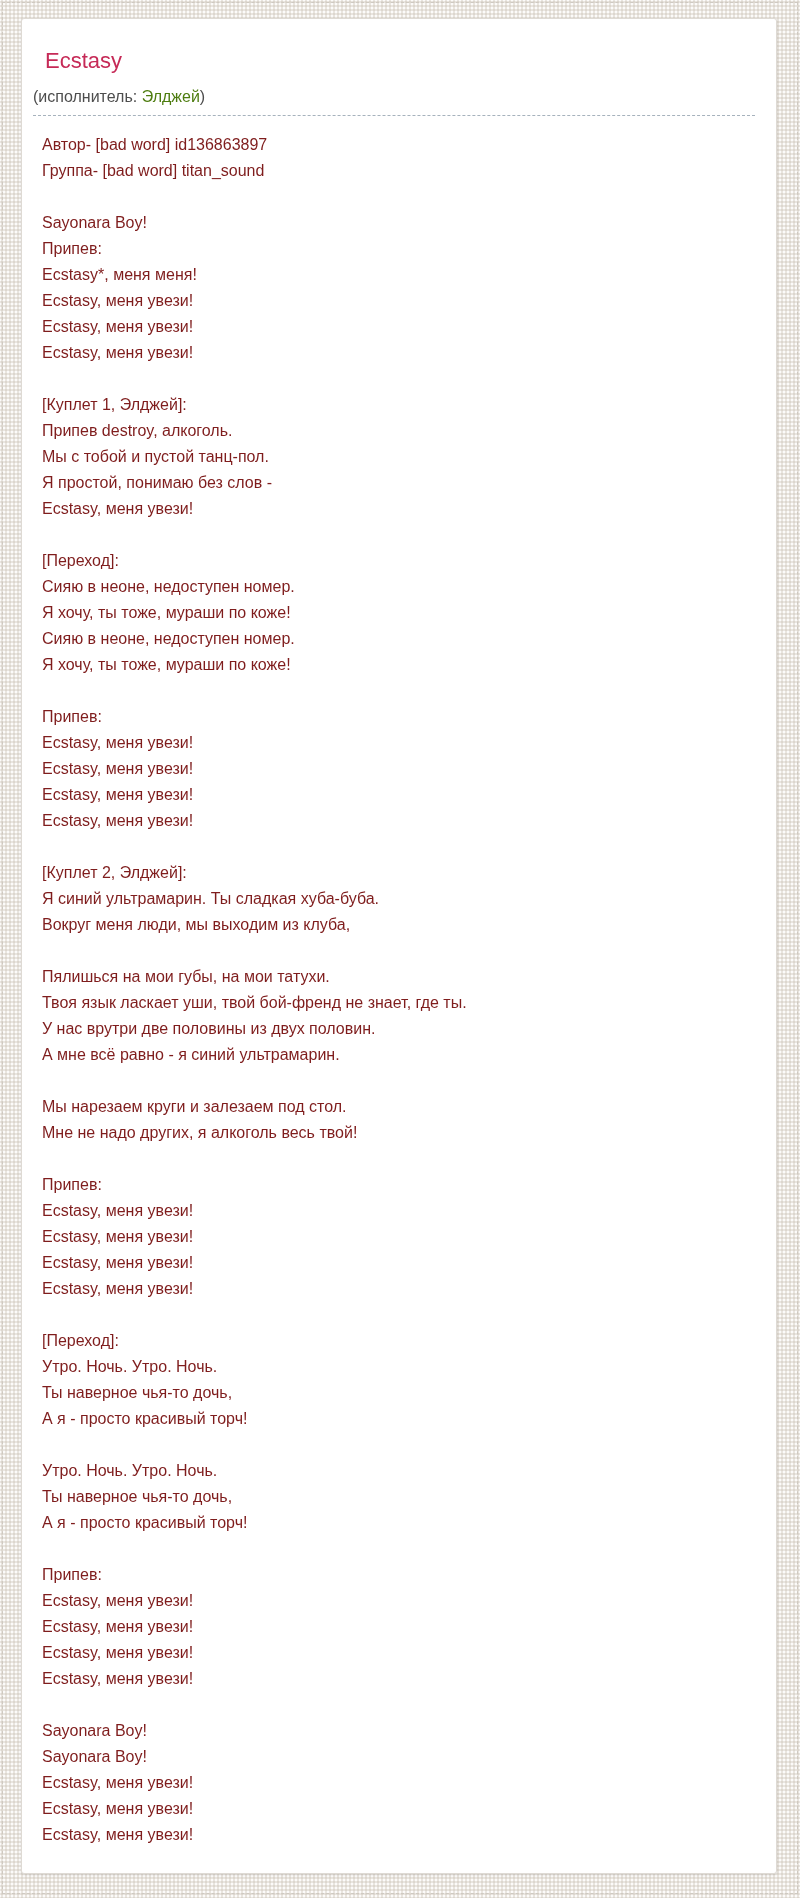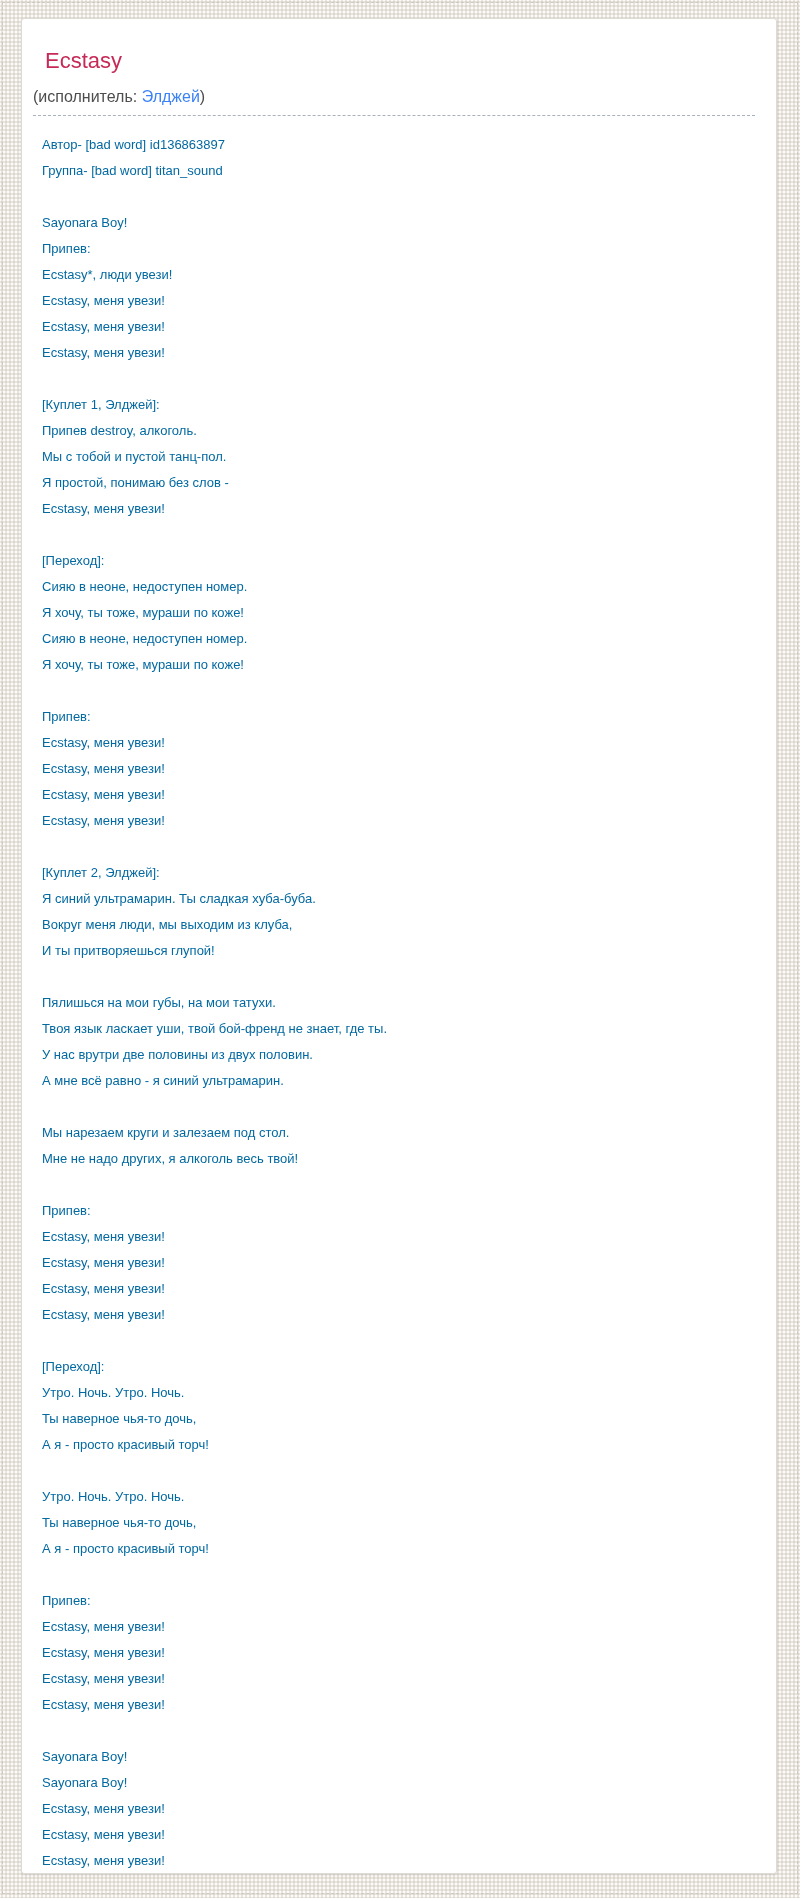--- a/index.html
+++ b/index.html
@@ -46,49 +46,49 @@
     font-weight: normal;
     color: #c62a57;
   }
   .artist-line {
     font-size: 16px;
     line-height: 20px;
     color: #4d4d4d;
     margin-top: 0;
   }
   .artist-link {
-    color: #3b82f6;
+    color: #4d7c0f;
     text-decoration: none;
     cursor: pointer;
   }
   .lyrics {
     margin: 16px 20px 0 20px;
-    font-size: 13px;
+    font-size: 16px;
     line-height: 26px;
-    color: #0369a1;
+    color: #7f1d1d;
   }
   .lyric-line { white-space: pre-wrap; }
 </style>
 </head>
 <body>
 
 <div class="page-frame"></div>
 
 <div class="card">
   <div class="header">
     <h1 class="song-title">Ecstasy</h1>
     <div class="artist-line"><span>(исполнитель:</span> <a class="artist-link">Элджей</a><span>)</span></div>
   </div>
   <div class="lyrics">
       <div class="lyric-line">Автор- [bad word] id136863897</div>
       <div class="lyric-line">Группа- [bad word] titan_sound</div>
       <div class="lyric-line">&nbsp;</div>
       <div class="lyric-line">Sayonara Boy!</div>
       <div class="lyric-line">Припев:</div>
-      <div class="lyric-line">Ecstasy*, люди увези!</div>
+      <div class="lyric-line">Ecstasy*, меня меня!</div>
       <div class="lyric-line">Ecstasy, меня увези!</div>
       <div class="lyric-line">Ecstasy, меня увези!</div>
       <div class="lyric-line">Ecstasy, меня увези!</div>
       <div class="lyric-line">&nbsp;</div>
       <div class="lyric-line">[Куплет 1, Элджей]:</div>
       <div class="lyric-line">Припев destroy, алкоголь.</div>
       <div class="lyric-line">Мы с тобой и пустой танц-пол.</div>
       <div class="lyric-line">Я простой, понимаю без слов -</div>
       <div class="lyric-line">Ecstasy, меня увези!</div>
       <div class="lyric-line">&nbsp;</div>
@@ -100,21 +100,20 @@
       <div class="lyric-line">&nbsp;</div>
       <div class="lyric-line">Припев:</div>
       <div class="lyric-line">Ecstasy, меня увези!</div>
       <div class="lyric-line">Ecstasy, меня увези!</div>
       <div class="lyric-line">Ecstasy, меня увези!</div>
       <div class="lyric-line">Ecstasy, меня увези!</div>
       <div class="lyric-line">&nbsp;</div>
       <div class="lyric-line">[Куплет 2, Элджей]:</div>
       <div class="lyric-line">Я синий ультрамарин. Ты сладкая хуба-буба.</div>
       <div class="lyric-line">Вокруг меня люди, мы выходим из клуба,</div>
-      <div class="lyric-line">И ты притворяешься глупой!</div>
       <div class="lyric-line">&nbsp;</div>
       <div class="lyric-line">Пялишься на мои губы, на мои татухи.</div>
       <div class="lyric-line">Твоя язык ласкает уши, твой бой-френд не знает, где ты.</div>
       <div class="lyric-line">У нас врутри две половины из двух половин.</div>
       <div class="lyric-line">А мне всё равно - я синий ультрамарин.</div>
       <div class="lyric-line">&nbsp;</div>
       <div class="lyric-line">Мы нарезаем круги и залезаем под стол.</div>
       <div class="lyric-line">Мне не надо других, я алкоголь весь твой!</div>
       <div class="lyric-line">&nbsp;</div>
       <div class="lyric-line">Припев:</div>

